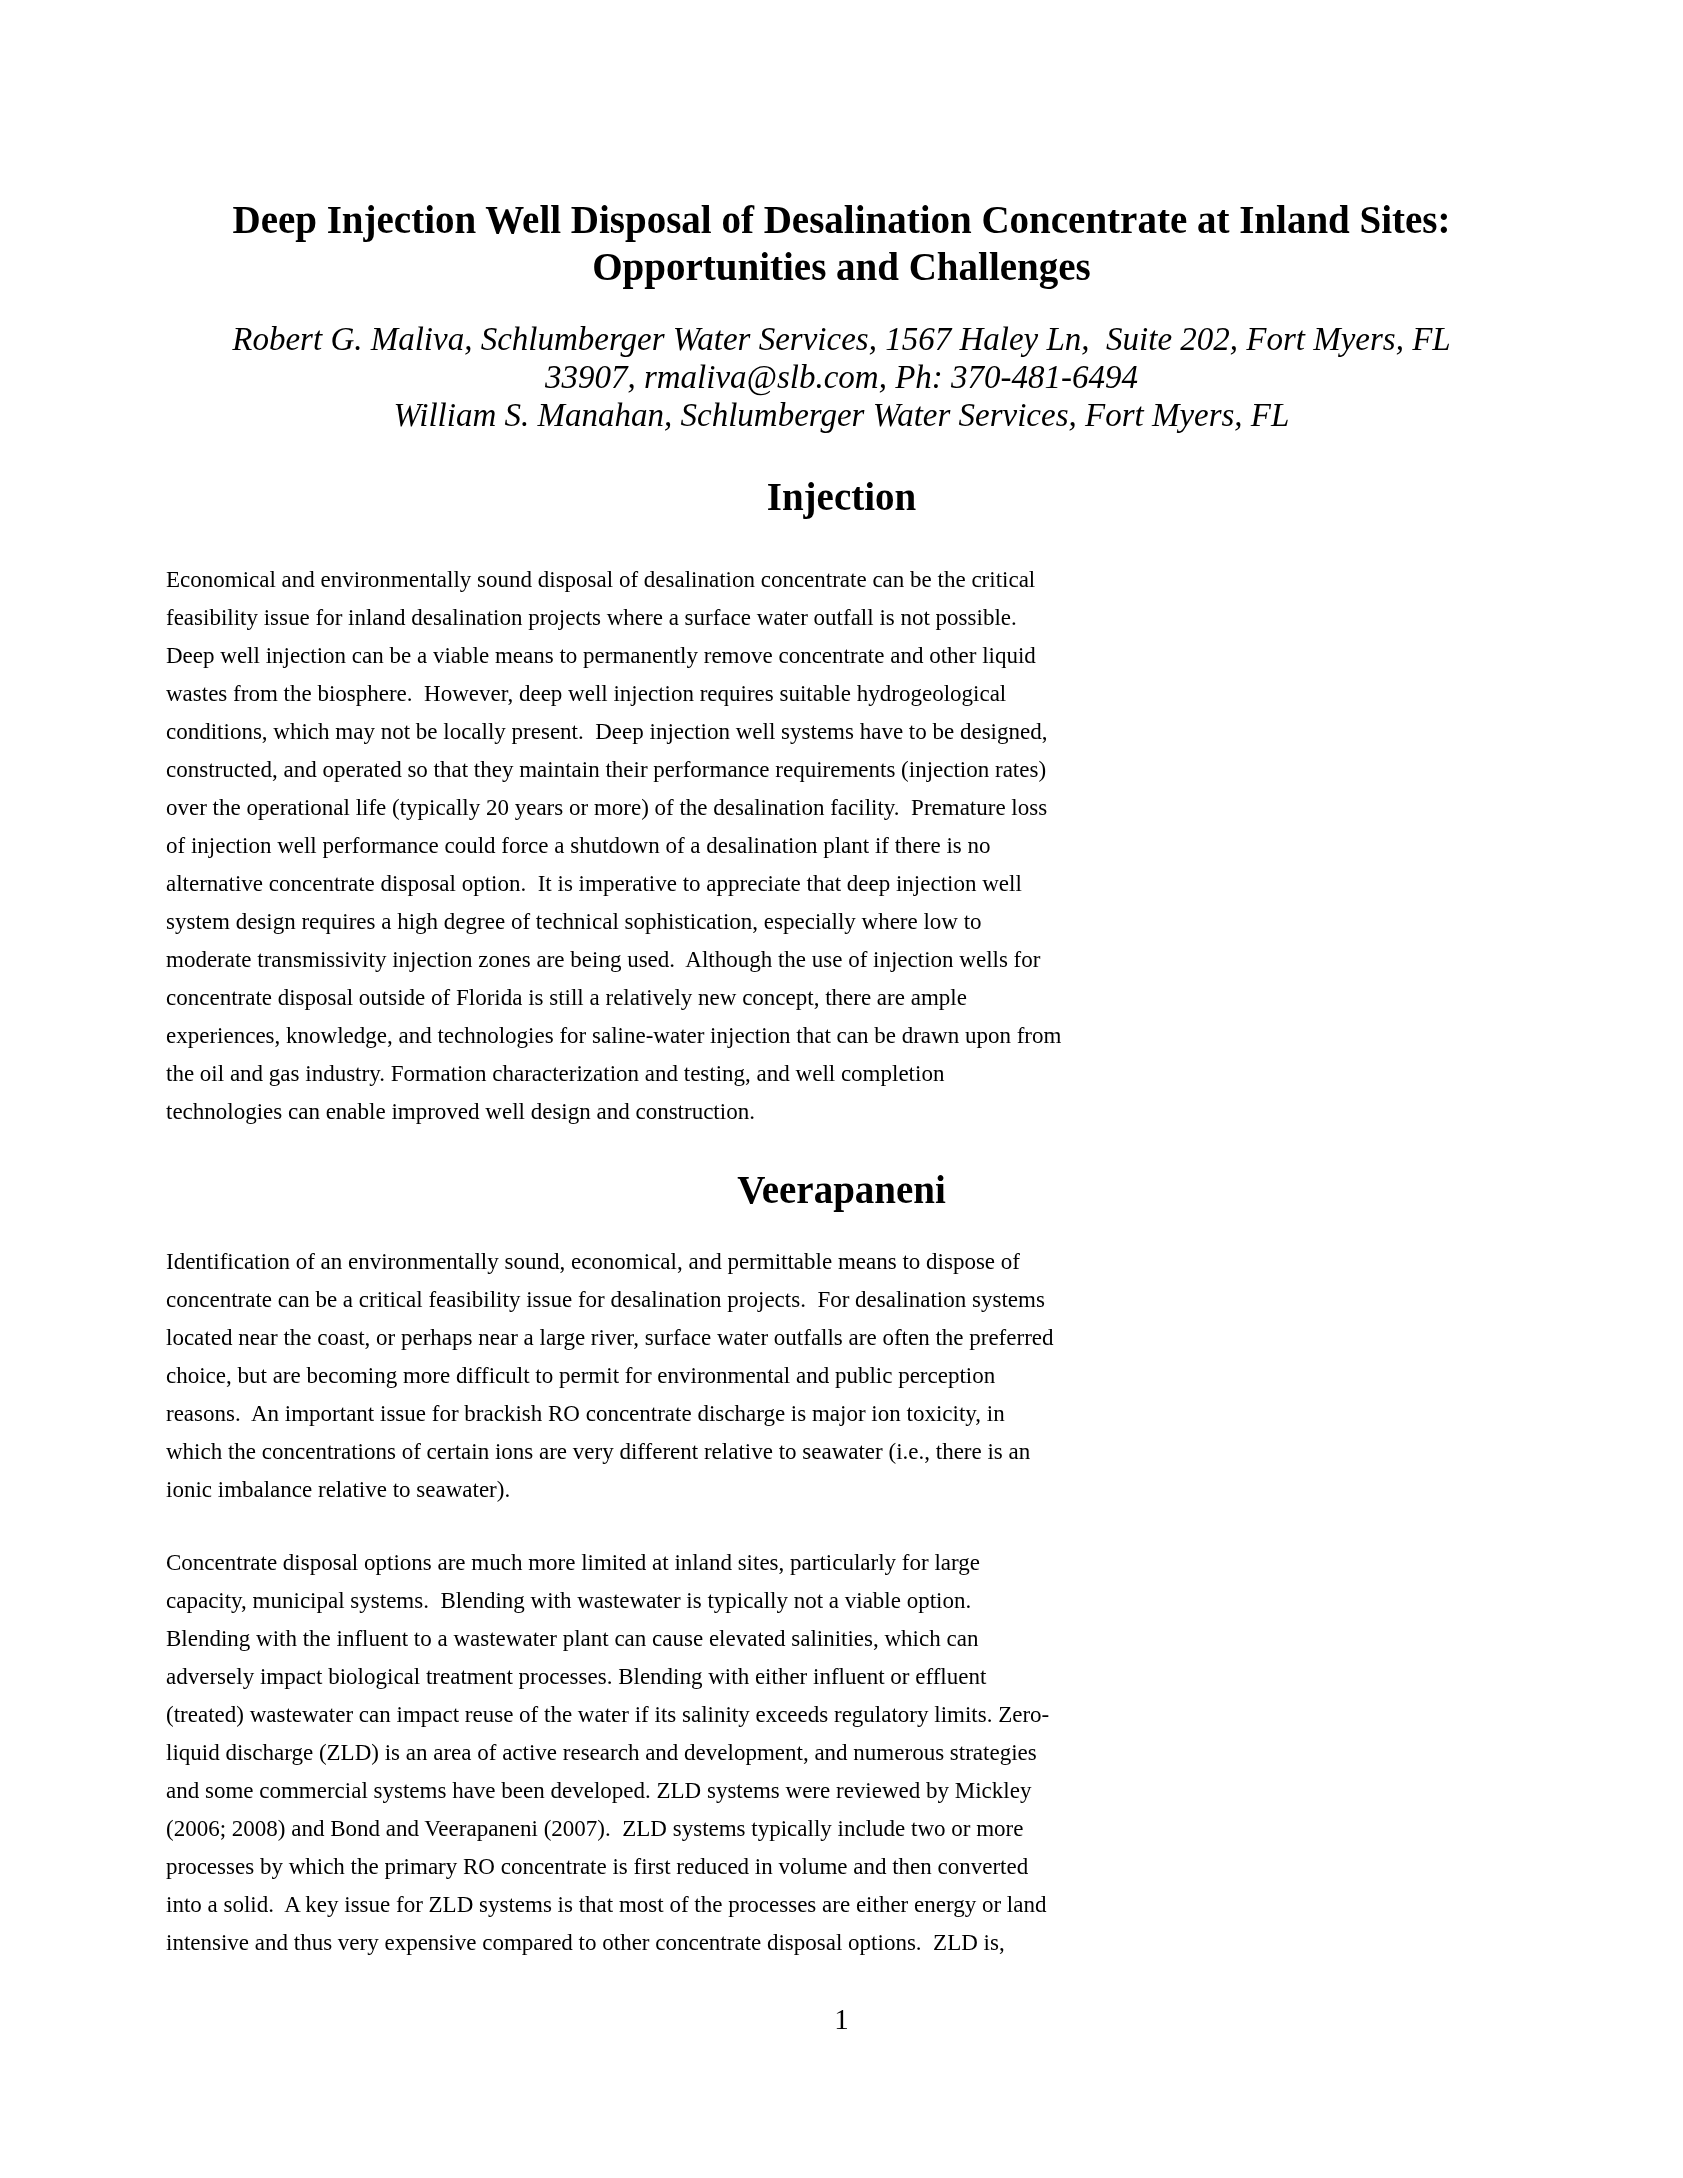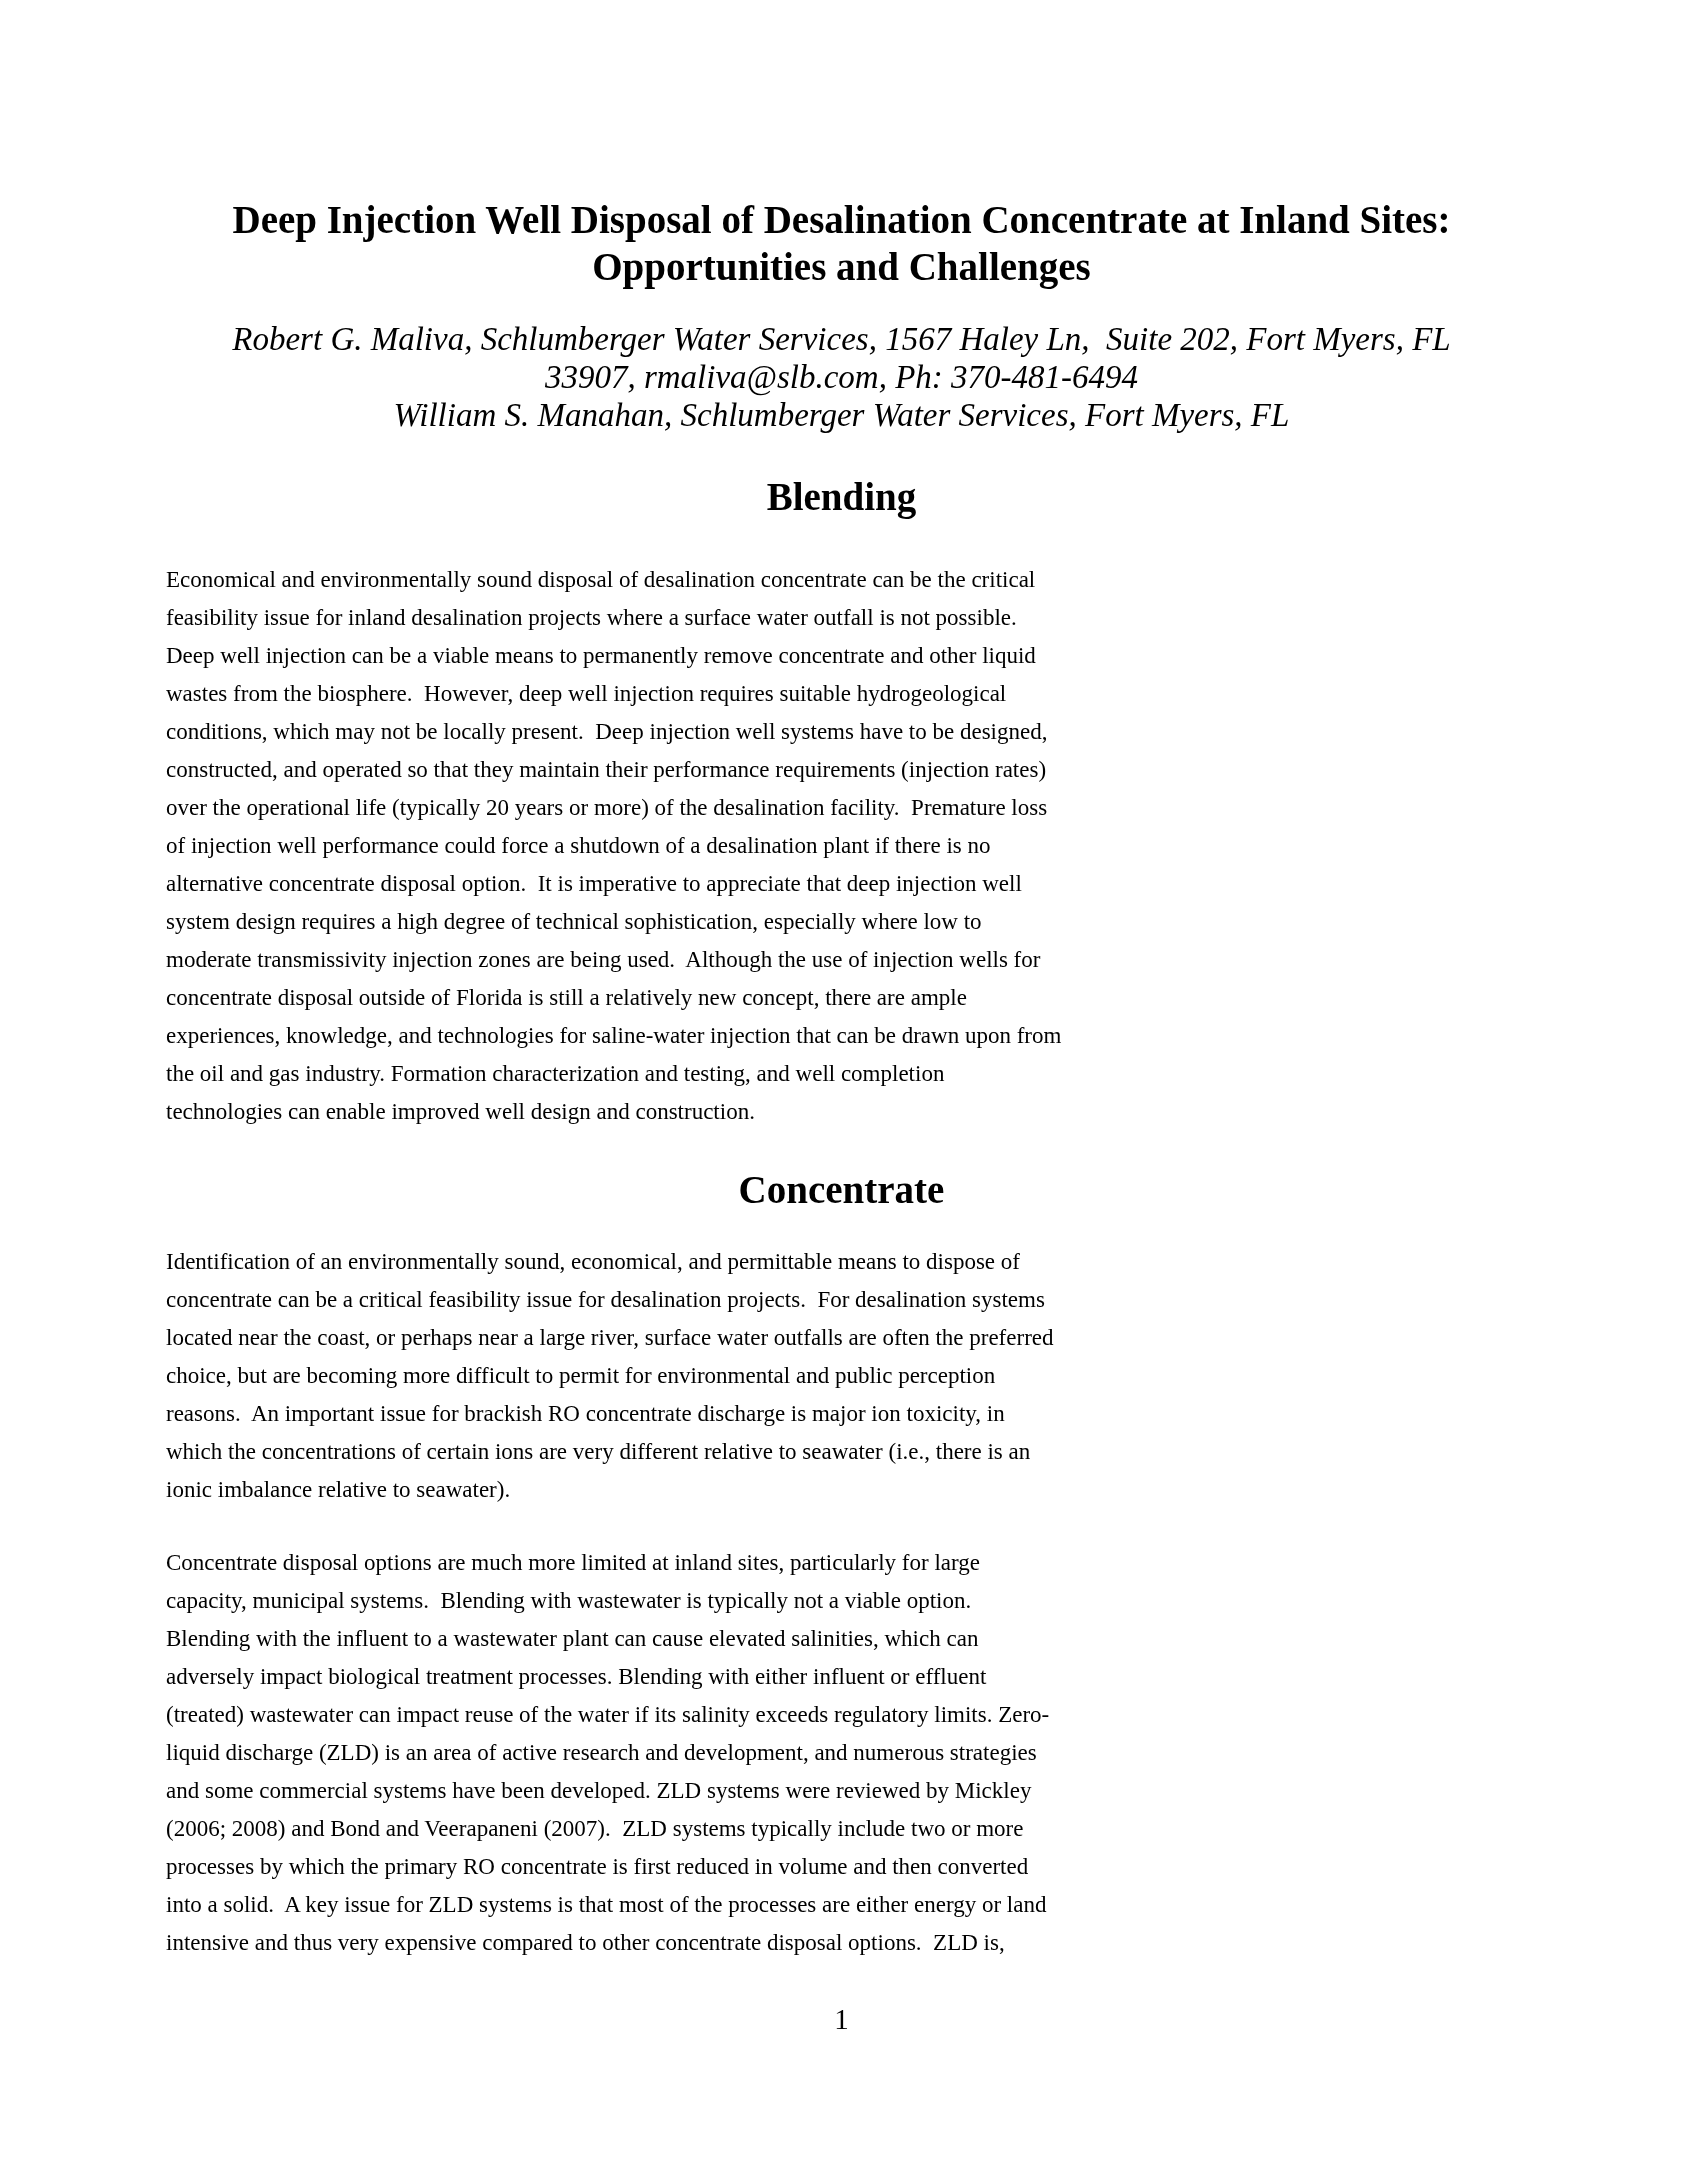--- a/index.html
+++ b/index.html
@@ -68,39 +68,39 @@
 <div class="page">
   <div class="content">
 
     <div class="paper-title">Deep Injection Well Disposal of Desalination Concentrate at Inland Sites:
 Opportunities and Challenges</div>
 
     <div class="author-block">Robert G. Maliva, Schlumberger Water Services, 1567 Haley Ln,  Suite 202, Fort Myers, FL
 33907, rmaliva@slb.com, Ph: 370-481-6494
 William S. Manahan, Schlumberger Water Services, Fort Myers, FL</div>
 
-    <div class="section-heading heading-abstract">Blending</div>
+    <div class="section-heading heading-abstract">Injection</div>
 
     <div class="para para-abstract">Economical and environmentally sound disposal of desalination concentrate can be the critical
 feasibility issue for inland desalination projects where a surface water outfall is not possible.
 Deep well injection can be a viable means to permanently remove concentrate and other liquid
 wastes from the biosphere.  However, deep well injection requires suitable hydrogeological
 conditions, which may not be locally present.  Deep injection well systems have to be designed,
 constructed, and operated so that they maintain their performance requirements (injection rates)
 over the operational life (typically 20 years or more) of the desalination facility.  Premature loss
 of injection well performance could force a shutdown of a desalination plant if there is no
 alternative concentrate disposal option.  It is imperative to appreciate that deep injection well
 system design requires a high degree of technical sophistication, especially where low to
 moderate transmissivity injection zones are being used.  Although the use of injection wells for
 concentrate disposal outside of Florida is still a relatively new concept, there are ample
 experiences, knowledge, and technologies for saline-water injection that can be drawn upon from
 the oil and gas industry. Formation characterization and testing, and well completion
 technologies can enable improved well design and construction.</div>
 
-    <div class="section-heading heading-introduction">Concentrate</div>
+    <div class="section-heading heading-introduction">Veerapaneni</div>
 
     <div class="para para-intro-1">Identification of an environmentally sound, economical, and permittable means to dispose of
 concentrate can be a critical feasibility issue for desalination projects.  For desalination systems
 located near the coast, or perhaps near a large river, surface water outfalls are often the preferred
 choice, but are becoming more difficult to permit for environmental and public perception
 reasons.  An important issue for brackish RO concentrate discharge is major ion toxicity, in
 which the concentrations of certain ions are very different relative to seawater (i.e., there is an
 ionic imbalance relative to seawater).</div>
 
     <div class="para para-intro-2">Concentrate disposal options are much more limited at inland sites, particularly for large

